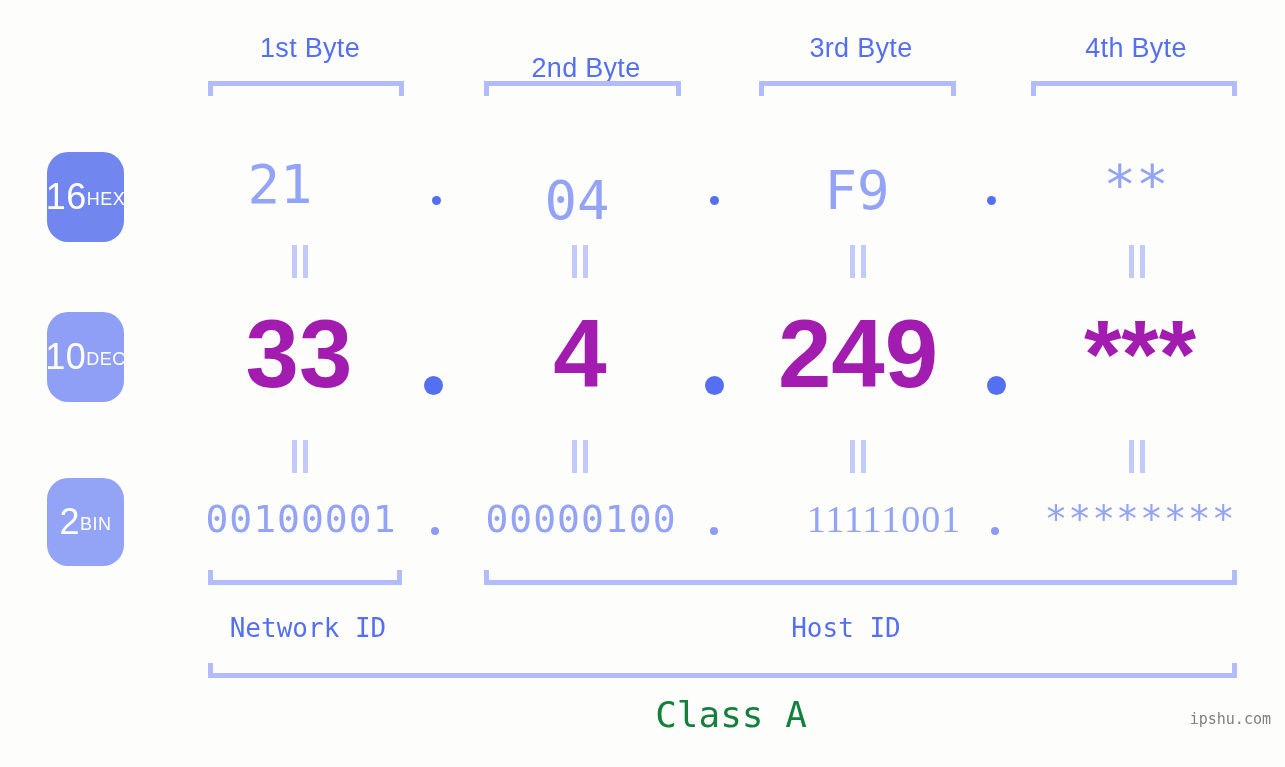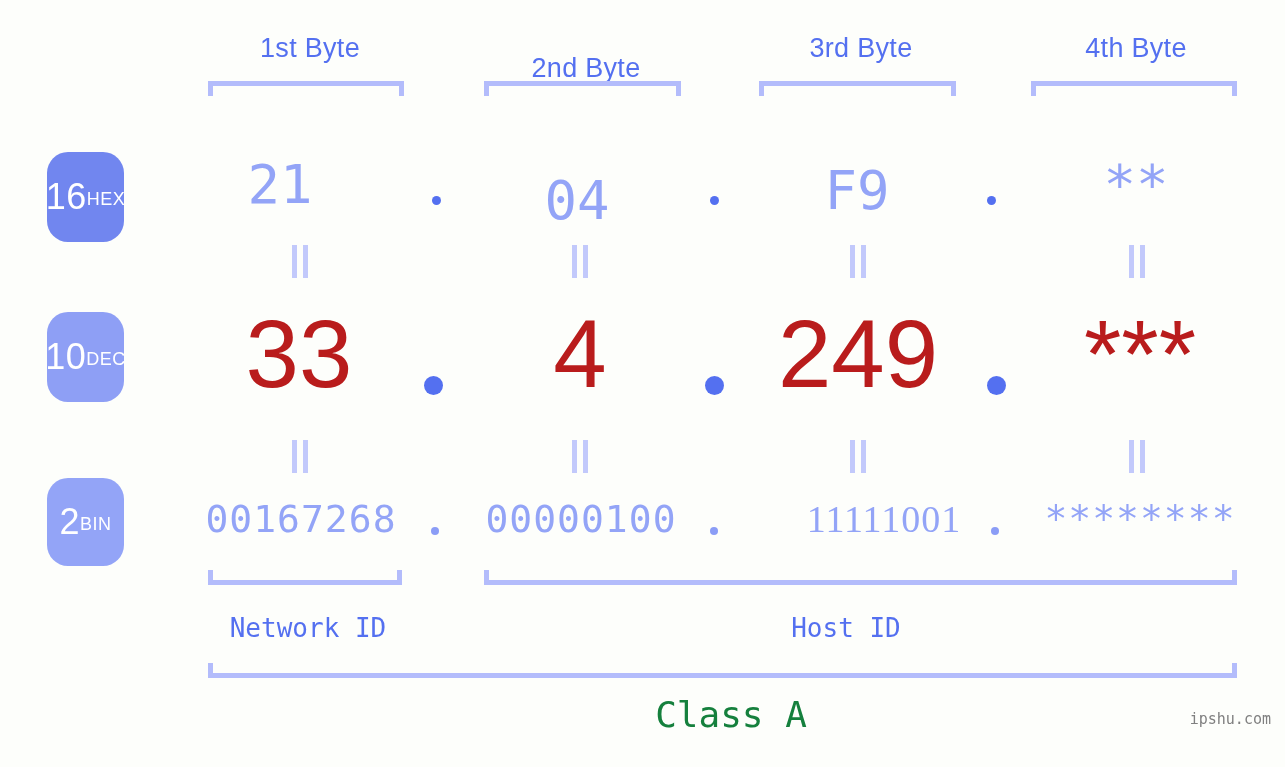--- a/index.html
+++ b/index.html
@@ -84,22 +84,22 @@
     line-height: 1;
   }
   .hex-val {
     font-family: "DejaVu Sans Mono", monospace;
     font-size: 54px;
     color: #93a4f7;
   }
   .dec-val {
     font-family: "Liberation Sans", sans-serif;
     font-size: 96px;
-    color: #b91c1c;
-    font-weight: 400;
+    color: #a21caf;
+    font-weight: 700;
   }
   .bin-val {
     font-family: "DejaVu Sans Mono", monospace;
     font-size: 38px;
     color: #93a4f7;
     letter-spacing: 1px;
   }
 
   
   .dot-hex {
@@ -237,21 +237,21 @@
     </div>
   <div class="eq" style="left:848px;top:440px;">
       <i></i>
       <i></i>
     </div>
   <div class="eq" style="left:1127px;top:440px;">
       <i></i>
       <i></i>
     </div>
 
-  <div class="val bin-val" style="left:151px;width:300px;top:500px;">00167268</div>
+  <div class="val bin-val" style="left:151px;width:300px;top:500px;">00100001</div>
   <div class="val bin-val" style="left:431px;width:300px;top:500px;">00000100</div>
   <div class="val bin-val" style="left:734px;width:300px;top:500px;font-family:Liberation Serif, serif;">11111001</div>
   <div class="val bin-val" style="left:990px;width:300px;top:500px;">********</div>
   <div class="dot-bin" style="left:431px;top:527px;"></div>
   <div class="dot-bin" style="left:710px;top:527px;"></div>
   <div class="dot-bin" style="left:991px;top:527px;"></div>
 
   <div class="bracket-bottom" style="left:208px;width:194px;top:570px;"></div>
   <div class="bracket-bottom" style="left:484px;width:753px;top:570px;"></div>
 

